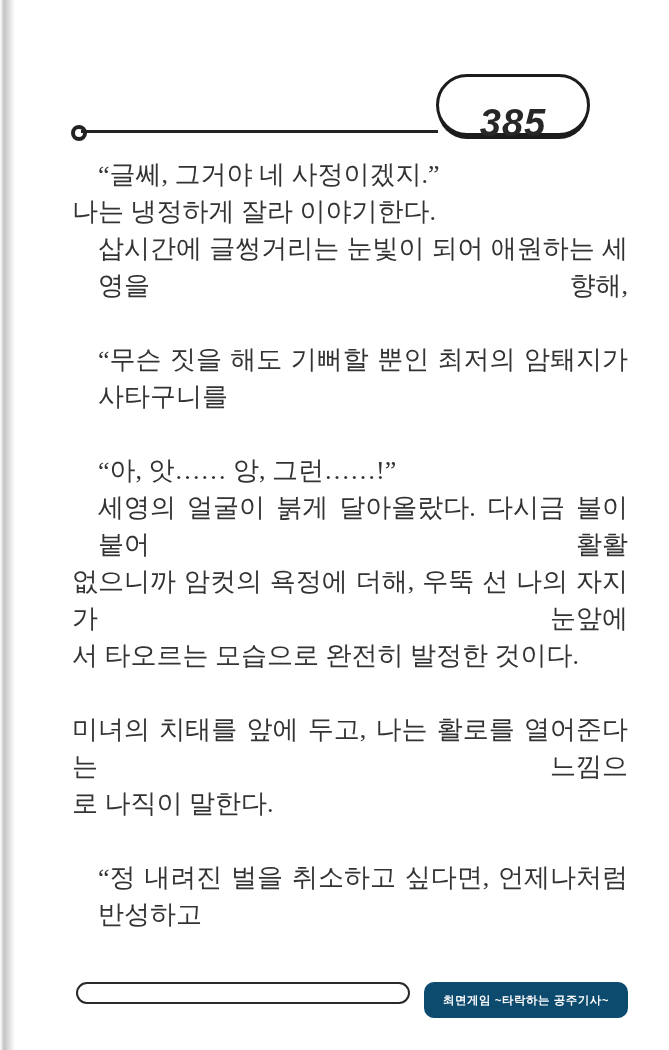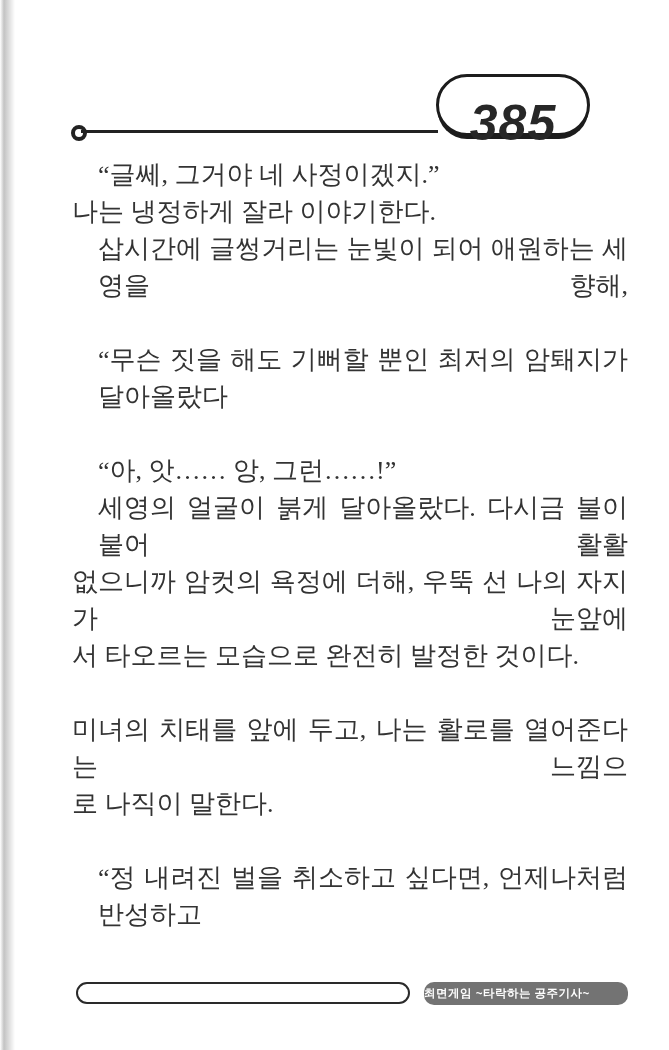--- a/index.html
+++ b/index.html
@@ -48,21 +48,21 @@
     box-shadow: 0 4.5px 0 -1.5px #1c1c1c;
     display: flex;
     align-items: center;
     justify-content: center;
     box-sizing: border-box;
   }
   .page-badge span {
     font-family: "Liberation Sans", "DejaVu Sans", sans-serif;
     font-style: italic;
     font-weight: 800;
-    font-size: 50px;
+    font-size: 38px;
     letter-spacing: 1px;
     color: #272727;
     transform: translateY(-2px);
     margin-top: 40px;
   }
   
   .body-text {
     position: absolute;
     left: 72px; top: 156px;
     width: 556px;
@@ -87,26 +87,26 @@
     left: 76px; top: 982px;
     width: 330px; height: 18px;
     border: 2.5px solid #2a2a2a;
     border-radius: 12px;
     background: #ffffff;
     box-sizing: content-box;
   }
   .footer-pill-dark {
     position: absolute;
     left: 424px; top: 982px;
-    width: 204px; height: 23px;
-    background: #737373;
+    width: 204px; height: 36px;
+    background: #0c4a6e;
     border-radius: 10px;
     display: flex;
     align-items: center;
-    justify-content: flex-start;
+    justify-content: center;
   }
   .footer-pill-dark span {
     font-family: "Liberation Sans", "DejaVu Sans", sans-serif;
     font-size: 11.5px;
     font-weight: bold;
     color: #ffffff;
     letter-spacing: 0.5px;
     white-space: nowrap;
   }
 </style>
@@ -124,21 +124,21 @@
     <span>385</span>
   </div>
 
   <div class="body-text">
       <div class="para">
         <div class="line indent">“글쎄, 그거야 네 사정이겠지.”</div>
         <div class="line">나는 냉정하게 잘라 이야기한다.</div>
         <div class="line indent fill">삽시간에 글썽거리는 눈빛이 되어 애원하는 세영을 향해,</div>
       </div>
       <div class="para">
-        <div class="line indent fill">“무슨 짓을 해도 기뻐할 뿐인 최저의 암퇘지가 달아올랐다</div>
+        <div class="line indent fill">“무슨 짓을 해도 기뻐할 뿐인 최저의 암퇘지가 사타구니를</div>
       </div>
       <div class="para">
         <div class="line indent">“아, 앗…… 앙, 그런……!”</div>
         <div class="line indent fill">세영의 얼굴이 붉게 달아올랐다. 다시금 불이 붙어 활활</div>
         <div class="line fill">없으니까 암컷의 욕정에 더해, 우뚝 선 나의 자지가 눈앞에</div>
         <div class="line">서 타오르는 모습으로 완전히 발정한 것이다.</div>
       </div>
       <div class="para">
         <div class="line fill">미녀의 치태를 앞에 두고, 나는 활로를 열어준다는 느낌으</div>
         <div class="line">로 나직이 말한다.</div>

